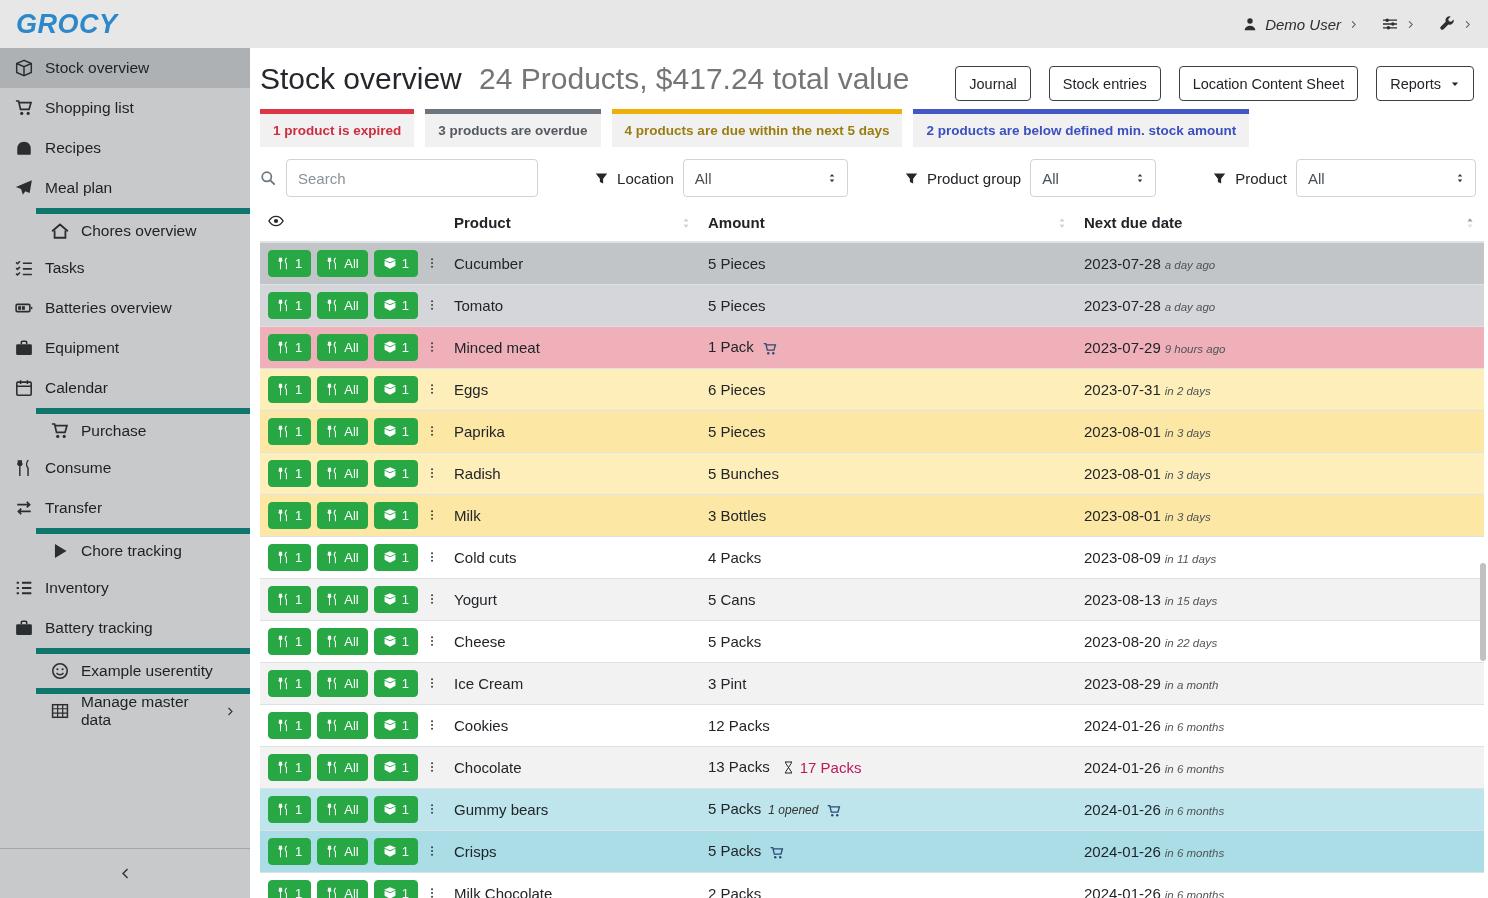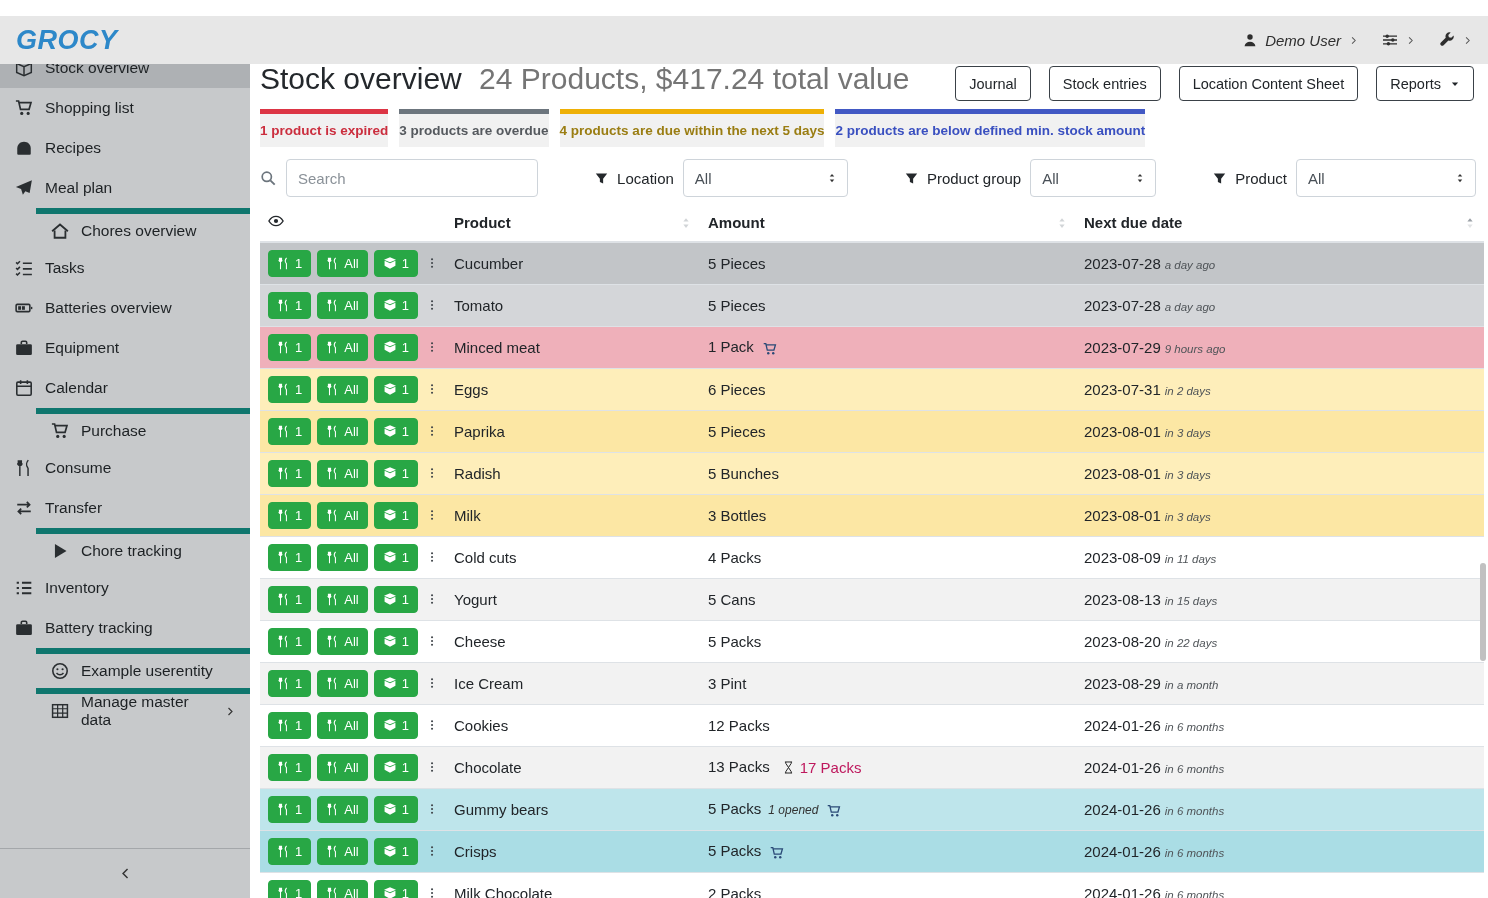--- a/index.html
+++ b/index.html
@@ -2,21 +2,21 @@
 <html><head>
 <meta charset="utf-8">
 <style>
   *{margin:0;padding:0;box-sizing:border-box;font-family:"Liberation Sans","DejaVu Sans",sans-serif;}
   html,body{width:1488px;height:898px;overflow:hidden;background:#fff;}
   .icon{display:inline-block;line-height:0;}
   .icon svg{width:100%;height:100%;display:block;}.i12{width:12px;height:12px}.i13{width:13px;height:13px}
   .i14{width:14px;height:14px}.i16{width:16px;height:16px}
 
   
-  .topbar{position:absolute;top:16px;left:0;right:0;height:48px;background:#e7e7e7;display:flex;align-items:center;justify-content:space-between;padding:0 16px;z-index:5;}
+  .topbar{position:absolute;top:0;left:0;right:0;height:48px;background:#e7e7e7;display:flex;align-items:center;justify-content:space-between;padding:0 16px;z-index:5;}
   .logo{font-size:27px;font-weight:800;font-style:italic;color:#2d88c9;letter-spacing:.5px;cursor:pointer;}
   .topbar-right{display:flex;align-items:center;gap:24px;color:#2e2e2e;font-style:italic;}
   .tb-group{display:flex;align-items:center;gap:8px;font-size:15px;cursor:pointer;color:#2e2e2e;}
   .tb-chev{width:9px;height:9px;color:#555;}
 
   
   .sidebar{position:absolute;top:48px;left:0;width:250px;bottom:0;background:#c7c9cb;overflow:hidden;}
   .side-item{display:flex;align-items:center;gap:12px;height:40px;padding:0 15px;font-size:15.5px;color:#1d2124;cursor:pointer;}
   .side-item.active{background:#aeb1b4;}
   .side-item.divided{border-top:6px solid #0f766e;margin-left:36px;}
@@ -29,21 +29,21 @@
   .hdr{display:flex;align-items:flex-start;justify-content:space-between;margin-bottom:8px;gap:28px;}
   .titles{font-size:30px;color:#24282c;line-height:1.2;}
   .title{font-weight:500;display:inline;}
   .subtitle{font-weight:300;color:#757575;display:inline;margin-left:9px;}
   .hdr-actions{display:flex;gap:18px;padding-top:5px;margin-right:10px;}
   .hdr-btn{display:flex;align-items:center;gap:9px;background:#fff;border:1px solid #3a4147;border-radius:4px;height:35px;padding:0 13px;font-size:14.5px;color:#212529;cursor:pointer;white-space:nowrap;}
   .caret{width:10px;height:10px;color:#212529;}
 
   
   .banners{display:flex;gap:11px;margin-bottom:12px;align-items:flex-start;padding-right:2px;}
-  .banner{background:#f1f1f1;border-top:5px solid #999;padding:9px 0;font-size:13.5px;font-weight:700;cursor:pointer;white-space:nowrap;}
+  .banner{background:#f1f1f1;border-top:5px solid #999;padding:9px 13px;font-size:13.5px;font-weight:700;cursor:pointer;white-space:nowrap;}
 
   
   .filters{display:flex;align-items:center;justify-content:space-between;margin-bottom:10px;padding-right:8px;}
   .search-wrap{display:flex;align-items:center;gap:10px;}
   .search-ic{color:#6c757d;}
   .search-input{width:252px;height:38px;border:1px solid #ced4da;border-radius:4px;padding:0 11px;font-size:15px;color:#7f1d1d;outline:none;background:#fff;}
   .search-input::placeholder{color:#8a9198;}
   .filter-group{display:flex;align-items:center;gap:9px;font-size:15px;color:#212529;}
   .fg-ic{color:#24282c;}
   .fg-label{white-space:nowrap;}

